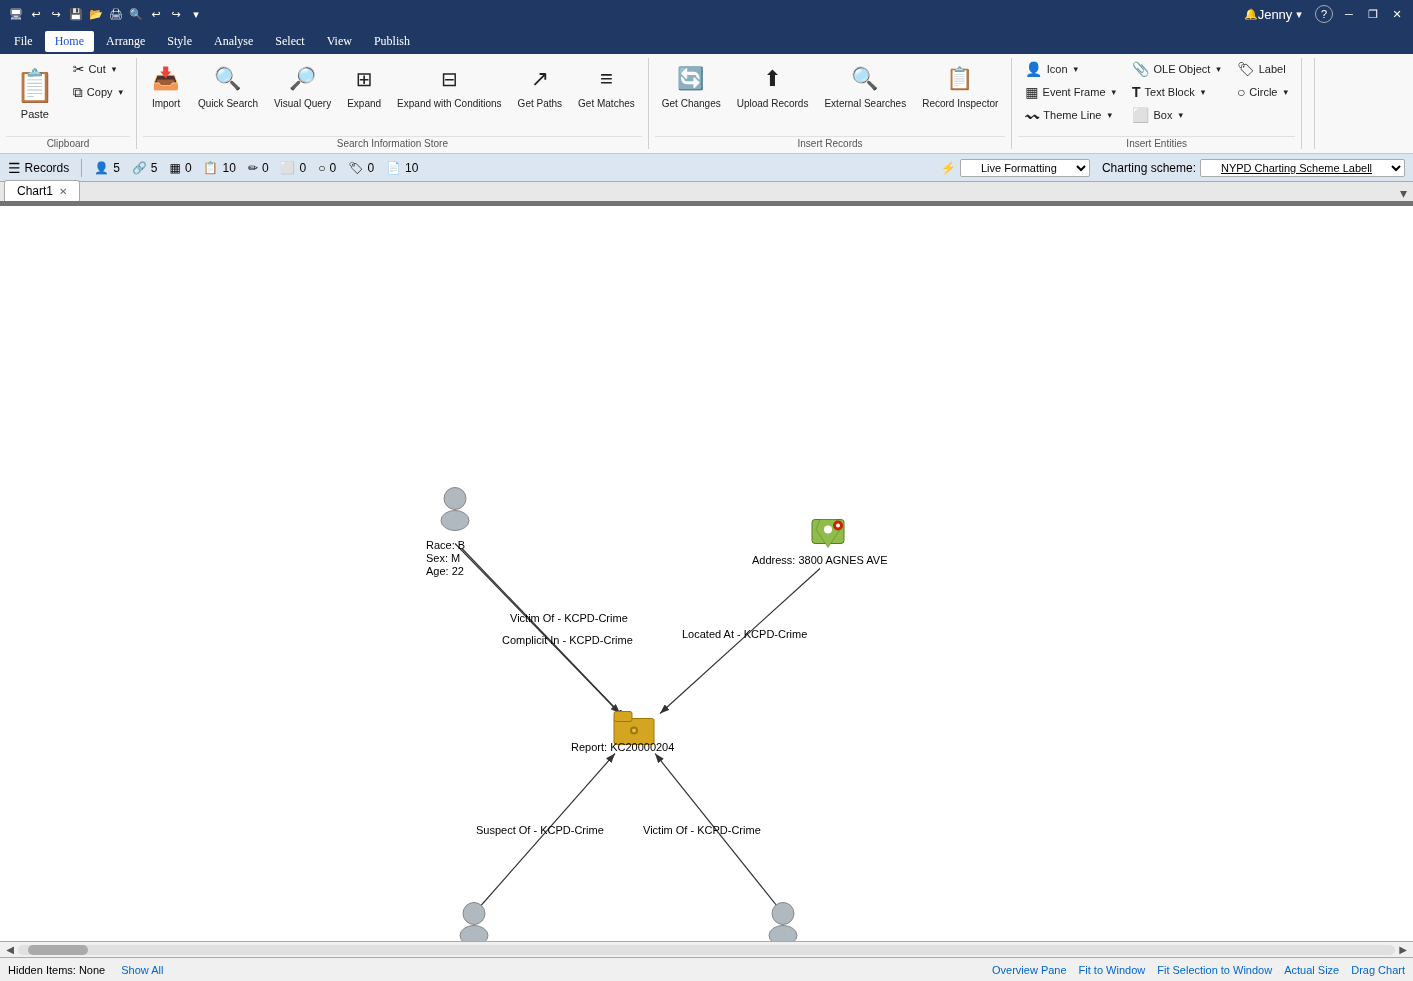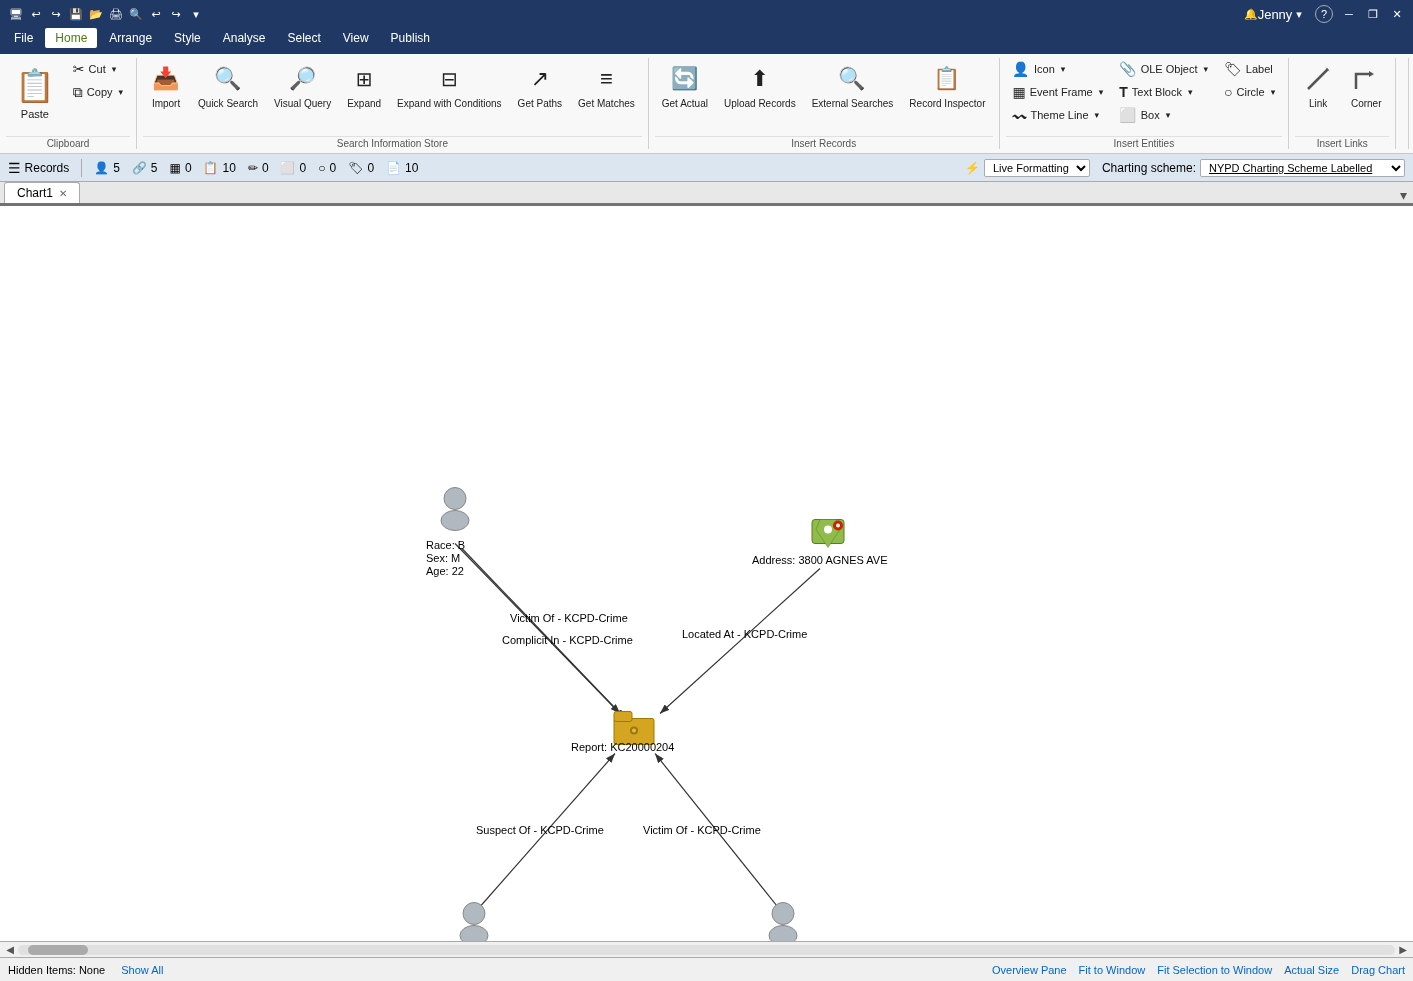--- a/index.html
+++ b/index.html
@@ -20,31 +20,32 @@
     #title-bar .title { flex: 1; text-align: center; font-size: 12px; }
     #title-bar .right-icons { display: flex; align-items: center; gap: 8px; }
     .title-icon { width: 16px; height: 16px; display: inline-flex; align-items: center; justify-content: center; font-size: 11px; cursor: pointer; }
 
     
     #menu-bar {
       background: #1f3864;
       color: white;
       height: 26px;
       display: flex;
-      align-items: flex-start;
+      align-items: center;
       padding: 0 4px;
       gap: 2px;
+      font-family: Liberation Serif, serif;
     }
     .menu-item {
       padding: 3px 10px;
       cursor: pointer;
       font-size: 12px;
       border-radius: 2px;
     }
-    .menu-item.active { background: white; color: #4d7c0f; }
+    .menu-item.active { background: white; color: #1d4ed8; }
 
     
     #ribbon {
       background: #f8f8f8;
       border-bottom: 1px solid #c8c8c8;
       height: 100px;
       display: flex;
       align-items: stretch;
       padding: 4px 0;
     }
@@ -119,28 +120,28 @@
       gap: 12px;
       font-size: 12px;
     }
     .toolbar-item { display: flex; align-items: center; gap: 4px; }
     .toolbar-icon { font-size: 14px; }
     .toolbar-separator { width: 1px; height: 18px; background: #aaa; }
     .toolbar-select {
       background: white;
       border: 1px solid #aaa;
       border-radius: 2px;
-      padding: 1px 4px;
+      padding: 1px 16px;
       font-size: 11px;
     }
 
     
     #tab-bar {
       background: #e8e8e8;
-      border-bottom: 3px solid #737373;
+      border-bottom: 5px solid #737373;
       height: 24px;
       display: flex;
       align-items: flex-end;
       padding-left: 4px;
     }
     .chart-tab {
       background: white;
       border: 1px solid #aaa;
       border-bottom: none;
       padding: 3px 12px;
@@ -312,21 +313,21 @@
         <span class="label">Get Matches</span>
       </div>
     </div>
     <div class="ribbon-group-label">Search Information Store</div>
   </div>
 
   <div class="ribbon-group">
     <div class="ribbon-group-content">
       <div class="ribbon-btn">
         <span class="icon">🔄</span>
-        <span class="label">Get Actual</span>
+        <span class="label">Get Changes</span>
       </div>
       <div class="ribbon-btn">
         <span class="icon">⬆</span>
         <span class="label">Upload Records</span>
       </div>
       <div class="ribbon-btn">
         <span class="icon">🔍</span>
         <span class="label">External Searches</span>
       </div>
       <div class="ribbon-btn">
@@ -381,43 +382,20 @@
         <div class="ribbon-btn-sm">
           <span class="icon-sm">○</span>
           <span>Circle</span>
           <span class="dropdown-arrow">▾</span>
         </div>
       </div>
     </div>
     <div class="ribbon-group-label">Insert Entities</div>
   </div>
 
-  <div class="ribbon-group">
-    <div class="ribbon-group-content">
-      <div class="ribbon-btn">
-        <span class="icon">
-          <svg width="30" height="30" viewBox="0 0 30 30">
-            <line x1="5" y1="25" x2="25" y2="5" stroke="#555" stroke-width="2.5"></line>
-            <polygon points="22,3 27,8 25,5" fill="#555"></polygon>
-          </svg>
-        </span>
-        <span class="label">Link</span>
-      </div>
-      <div class="ribbon-btn">
-        <span class="icon">
-          <svg width="30" height="30" viewBox="0 0 30 30">
-            <path d="M5 25 L5 10 L20 10" stroke="#555" stroke-width="2.5" fill="none"></path>
-            <polygon points="18,7 23,10 18,13" fill="#555"></polygon>
-          </svg>
-        </span>
-        <span class="label">Corner</span>
-      </div>
-    </div>
-    <div class="ribbon-group-label">Insert Links</div>
-  </div>
 
   <div class="ribbon-group">
     
     
   </div>
 
 </div>
 
 <div id="toolbar">
   <div class="toolbar-item">

